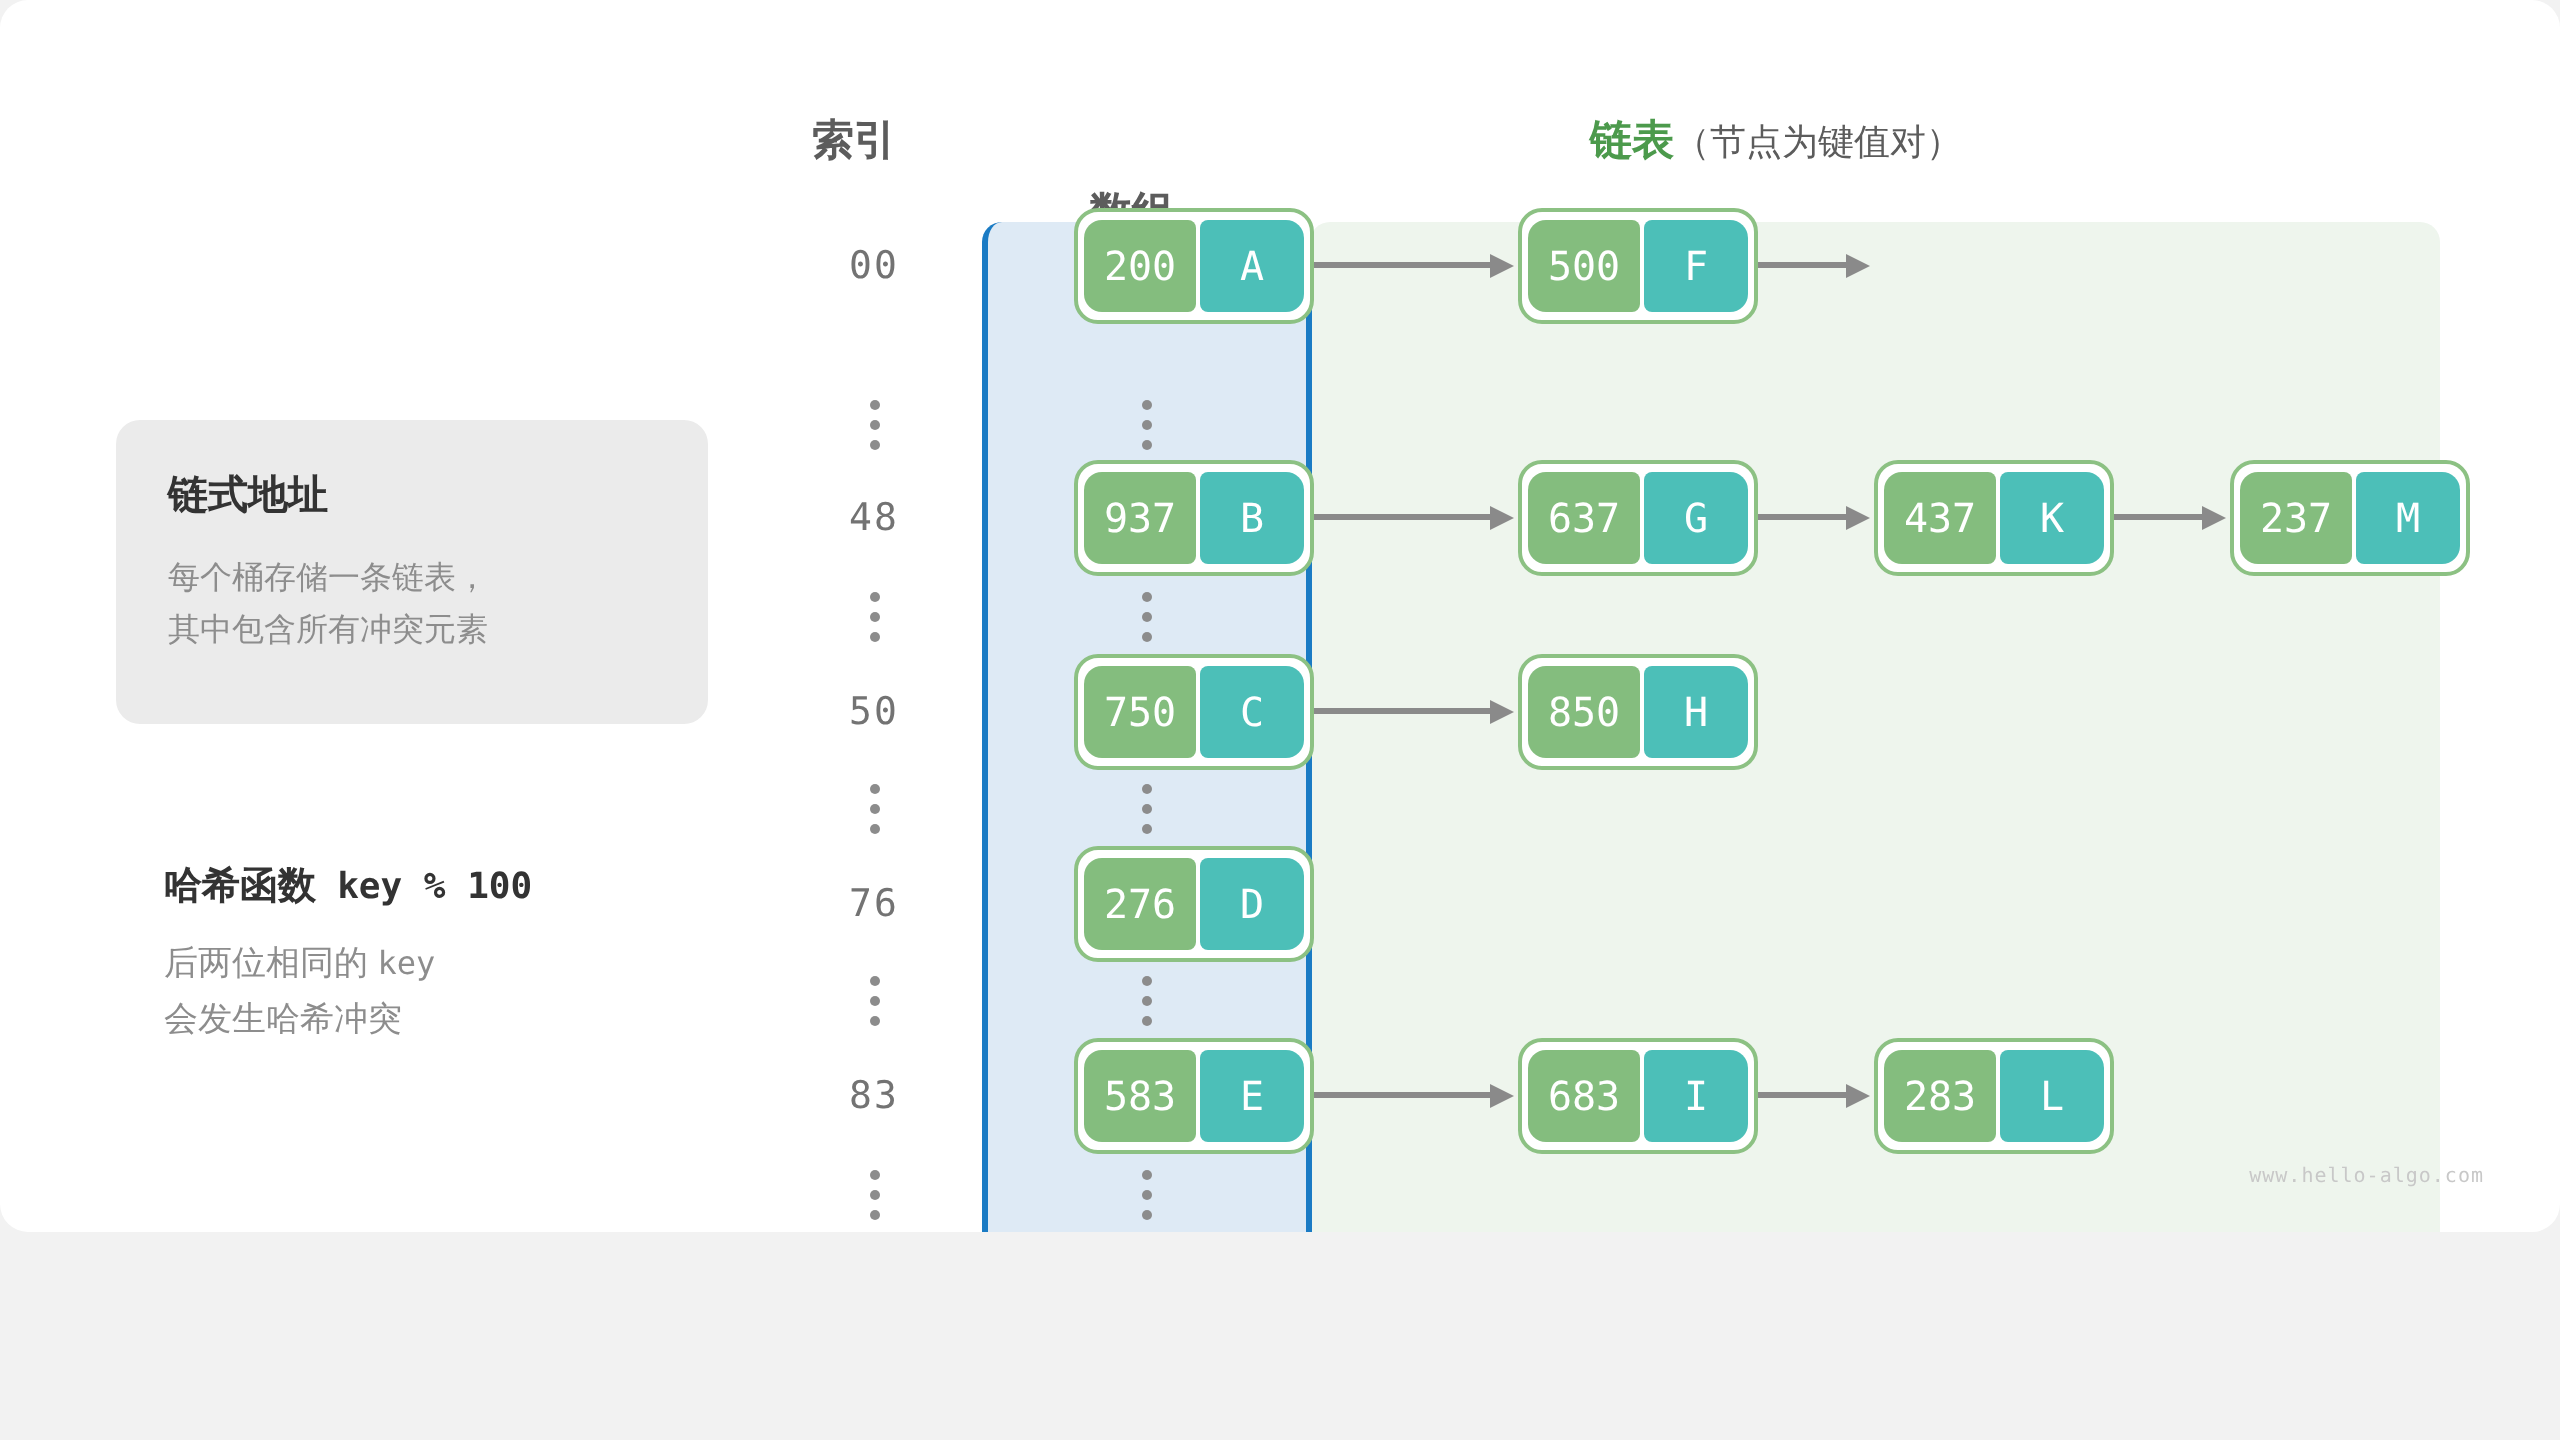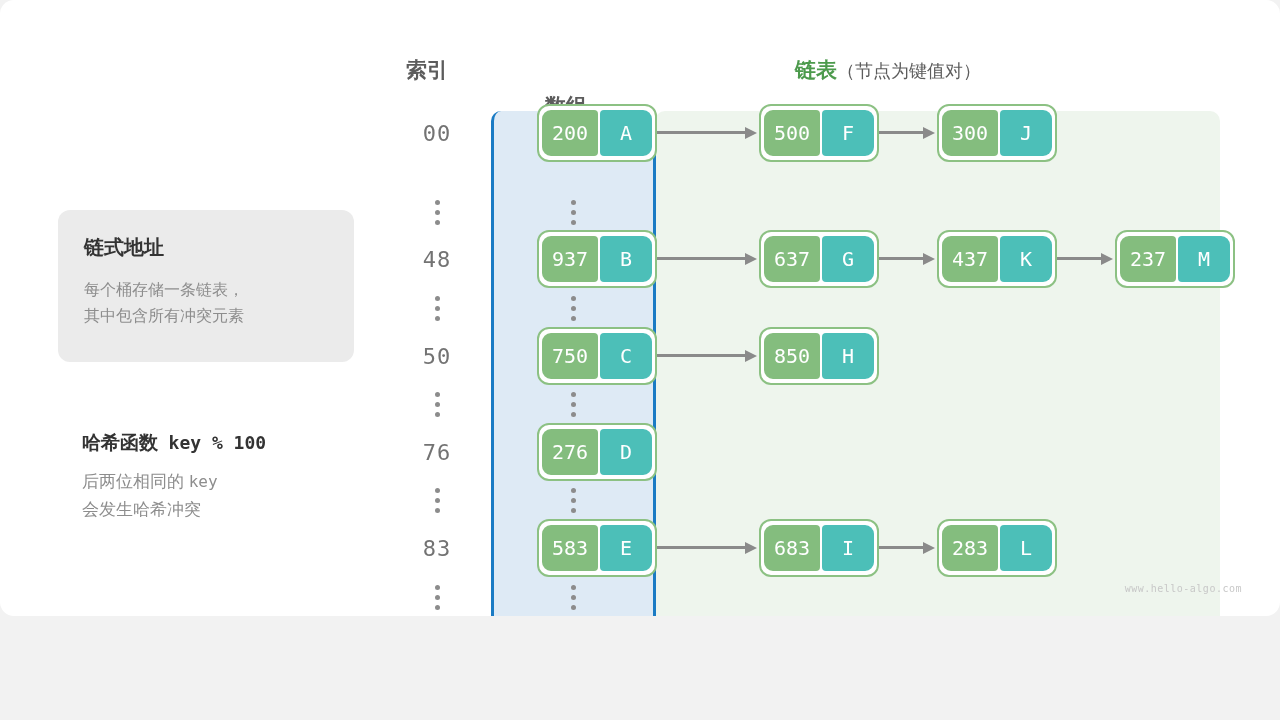--- a/index.html
+++ b/index.html
@@ -130,21 +130,21 @@
     width: 1280px;
     display: flex;
     align-items: center;
   }
   .idx {
     position: absolute;
     left: 406px;
     width: 62px;
     text-align: center;
     font-family: "DejaVu Sans Mono", "Liberation Mono", monospace;
-    font-size: 22px;
+    font-size: 19px;
     color: #737373;
     letter-spacing: 1px;
   }
 
   
   .vdots {
     position: absolute;
     width: 16px;
     display: flex;
     flex-direction: column;
@@ -278,24 +278,20 @@
             <div class="head"></div>
           </div>
           <div class="node">
             <div class="half key">500</div>
             <div class="half val">F</div>
           </div>
           <div class="arrow">
             <div class="shaft"></div>
             <div class="head"></div>
           </div>
-          <div class="node">
-            <div class="half key">300</div>
-            <div class="half val">J</div>
-          </div>
         </div>
       </div>
       <div class="row" style="top: 101px;">
         <div class="vdots" style="position: absolute; left: 429px;">
           <i></i>
           <i></i>
           <i></i>
         </div>
         <div class="vdots" style="position: absolute; left: 565px;">
           <i></i>

